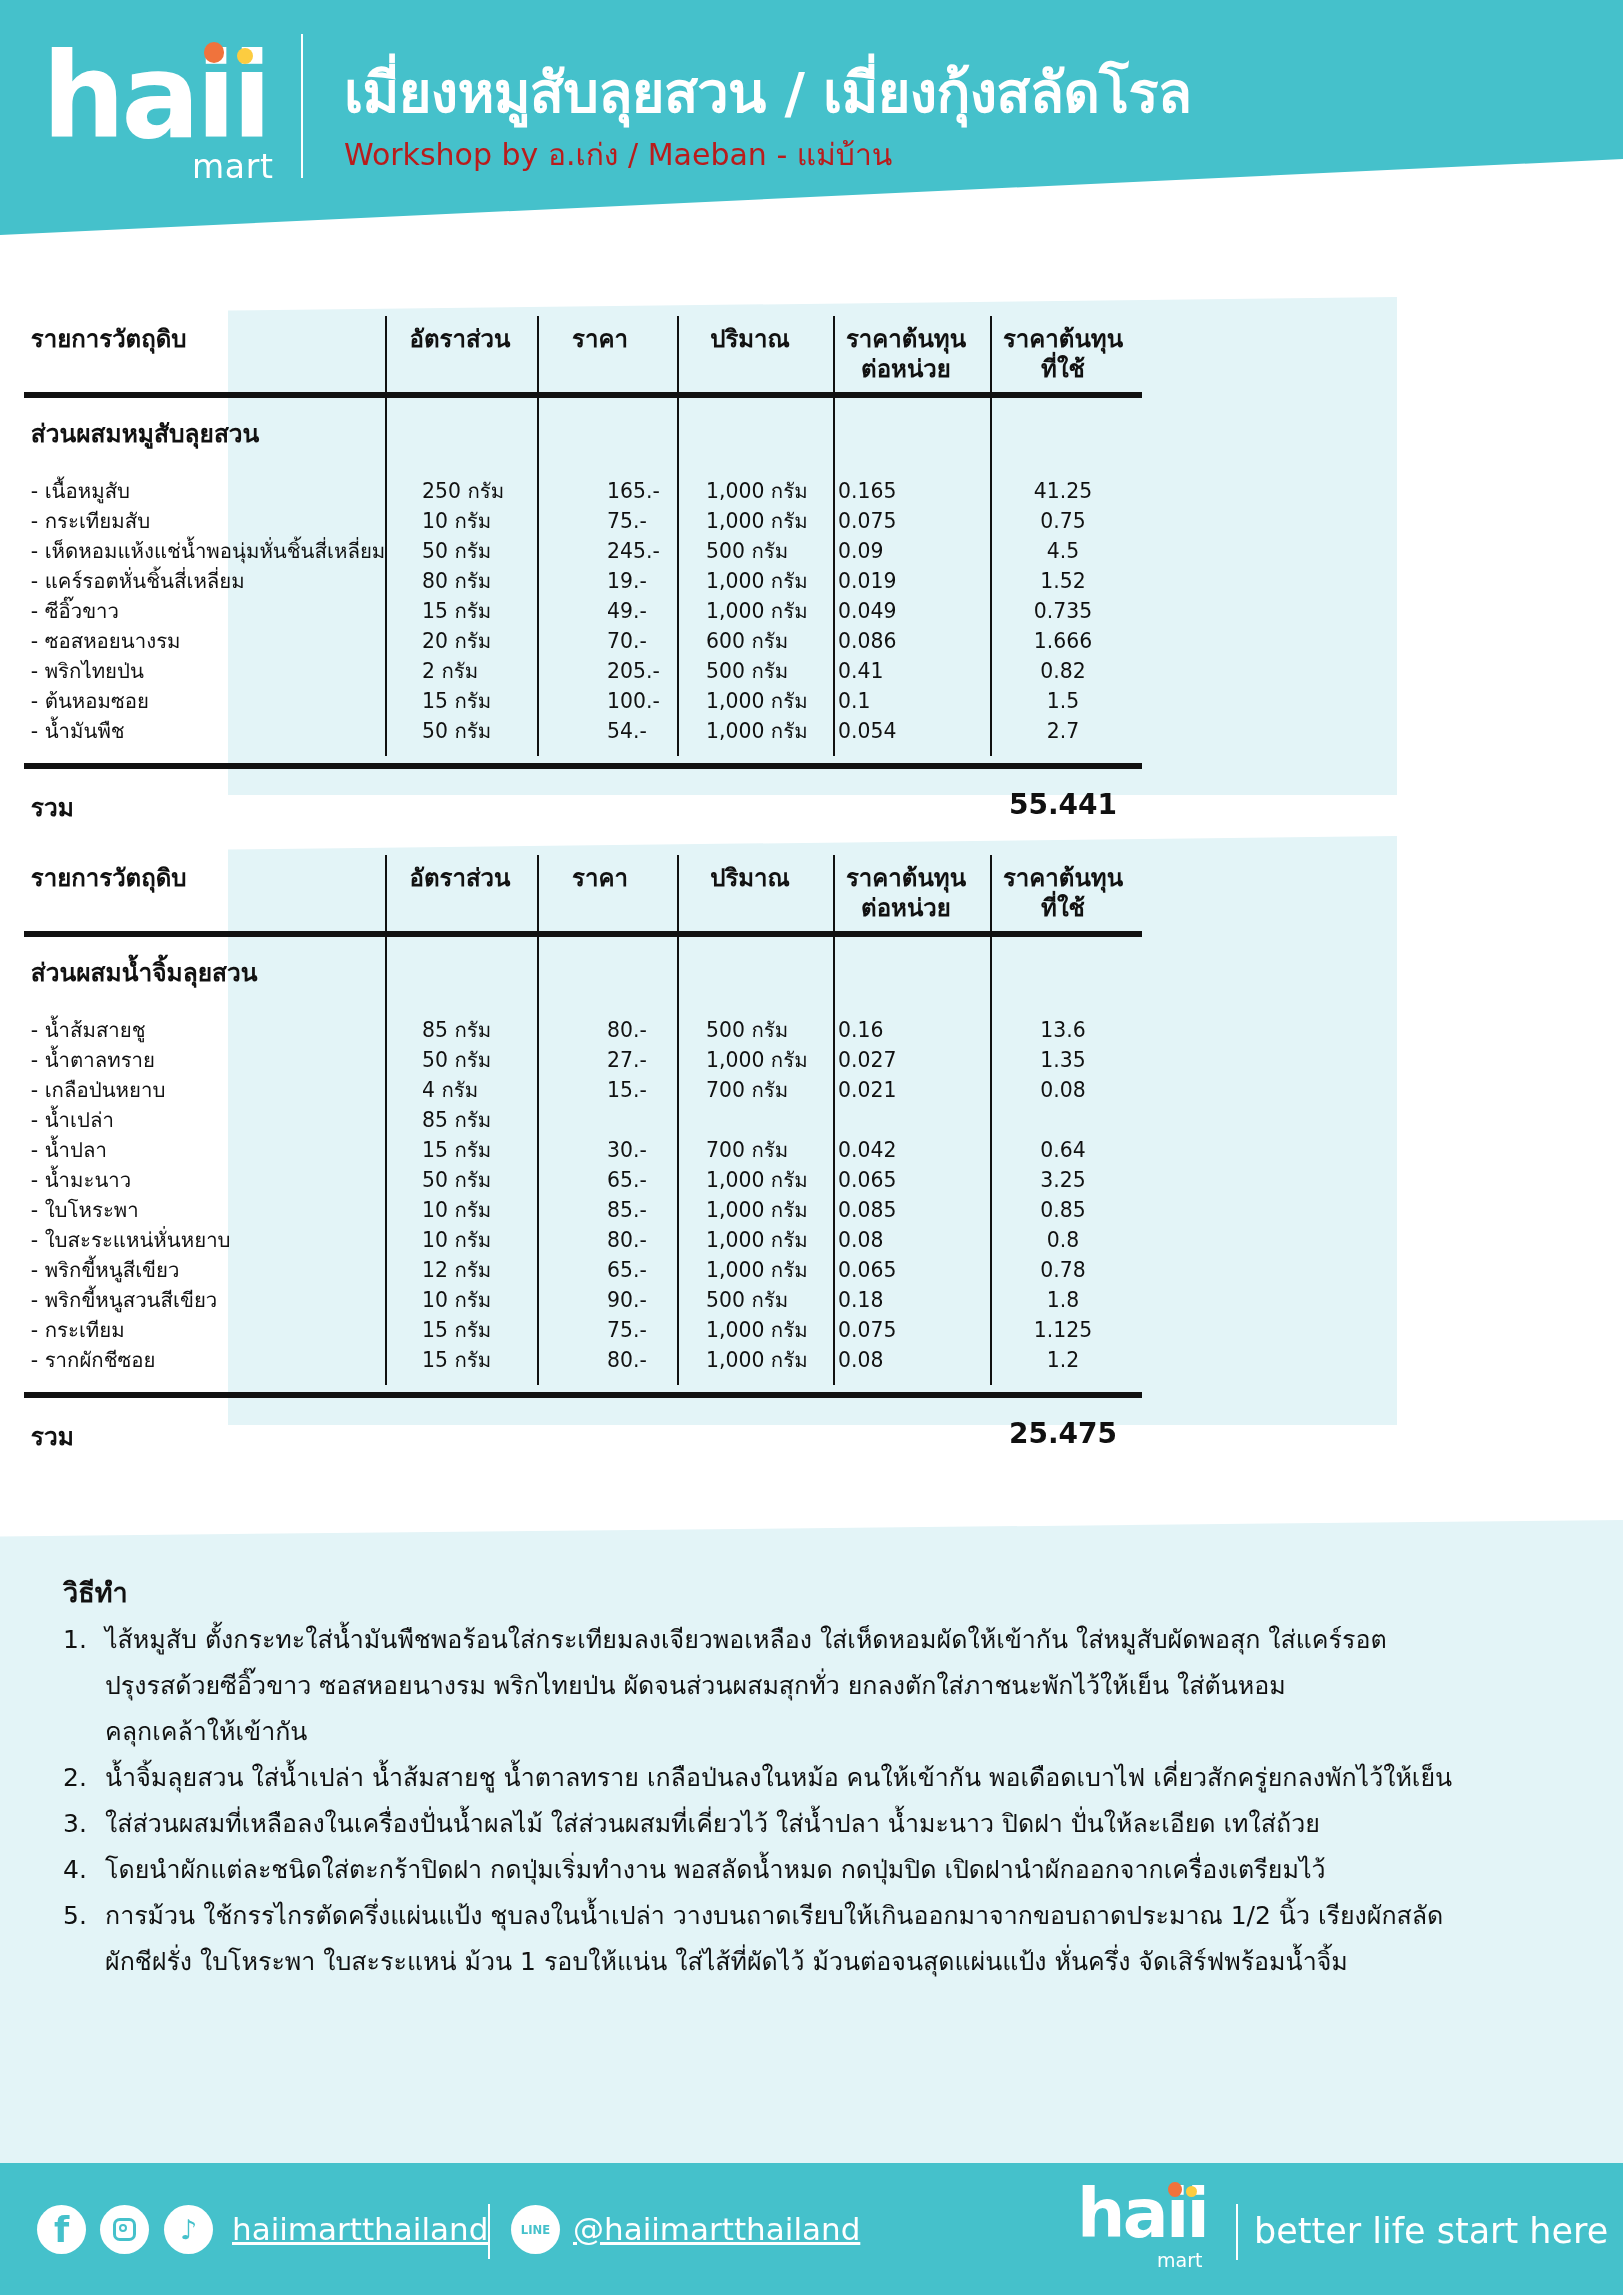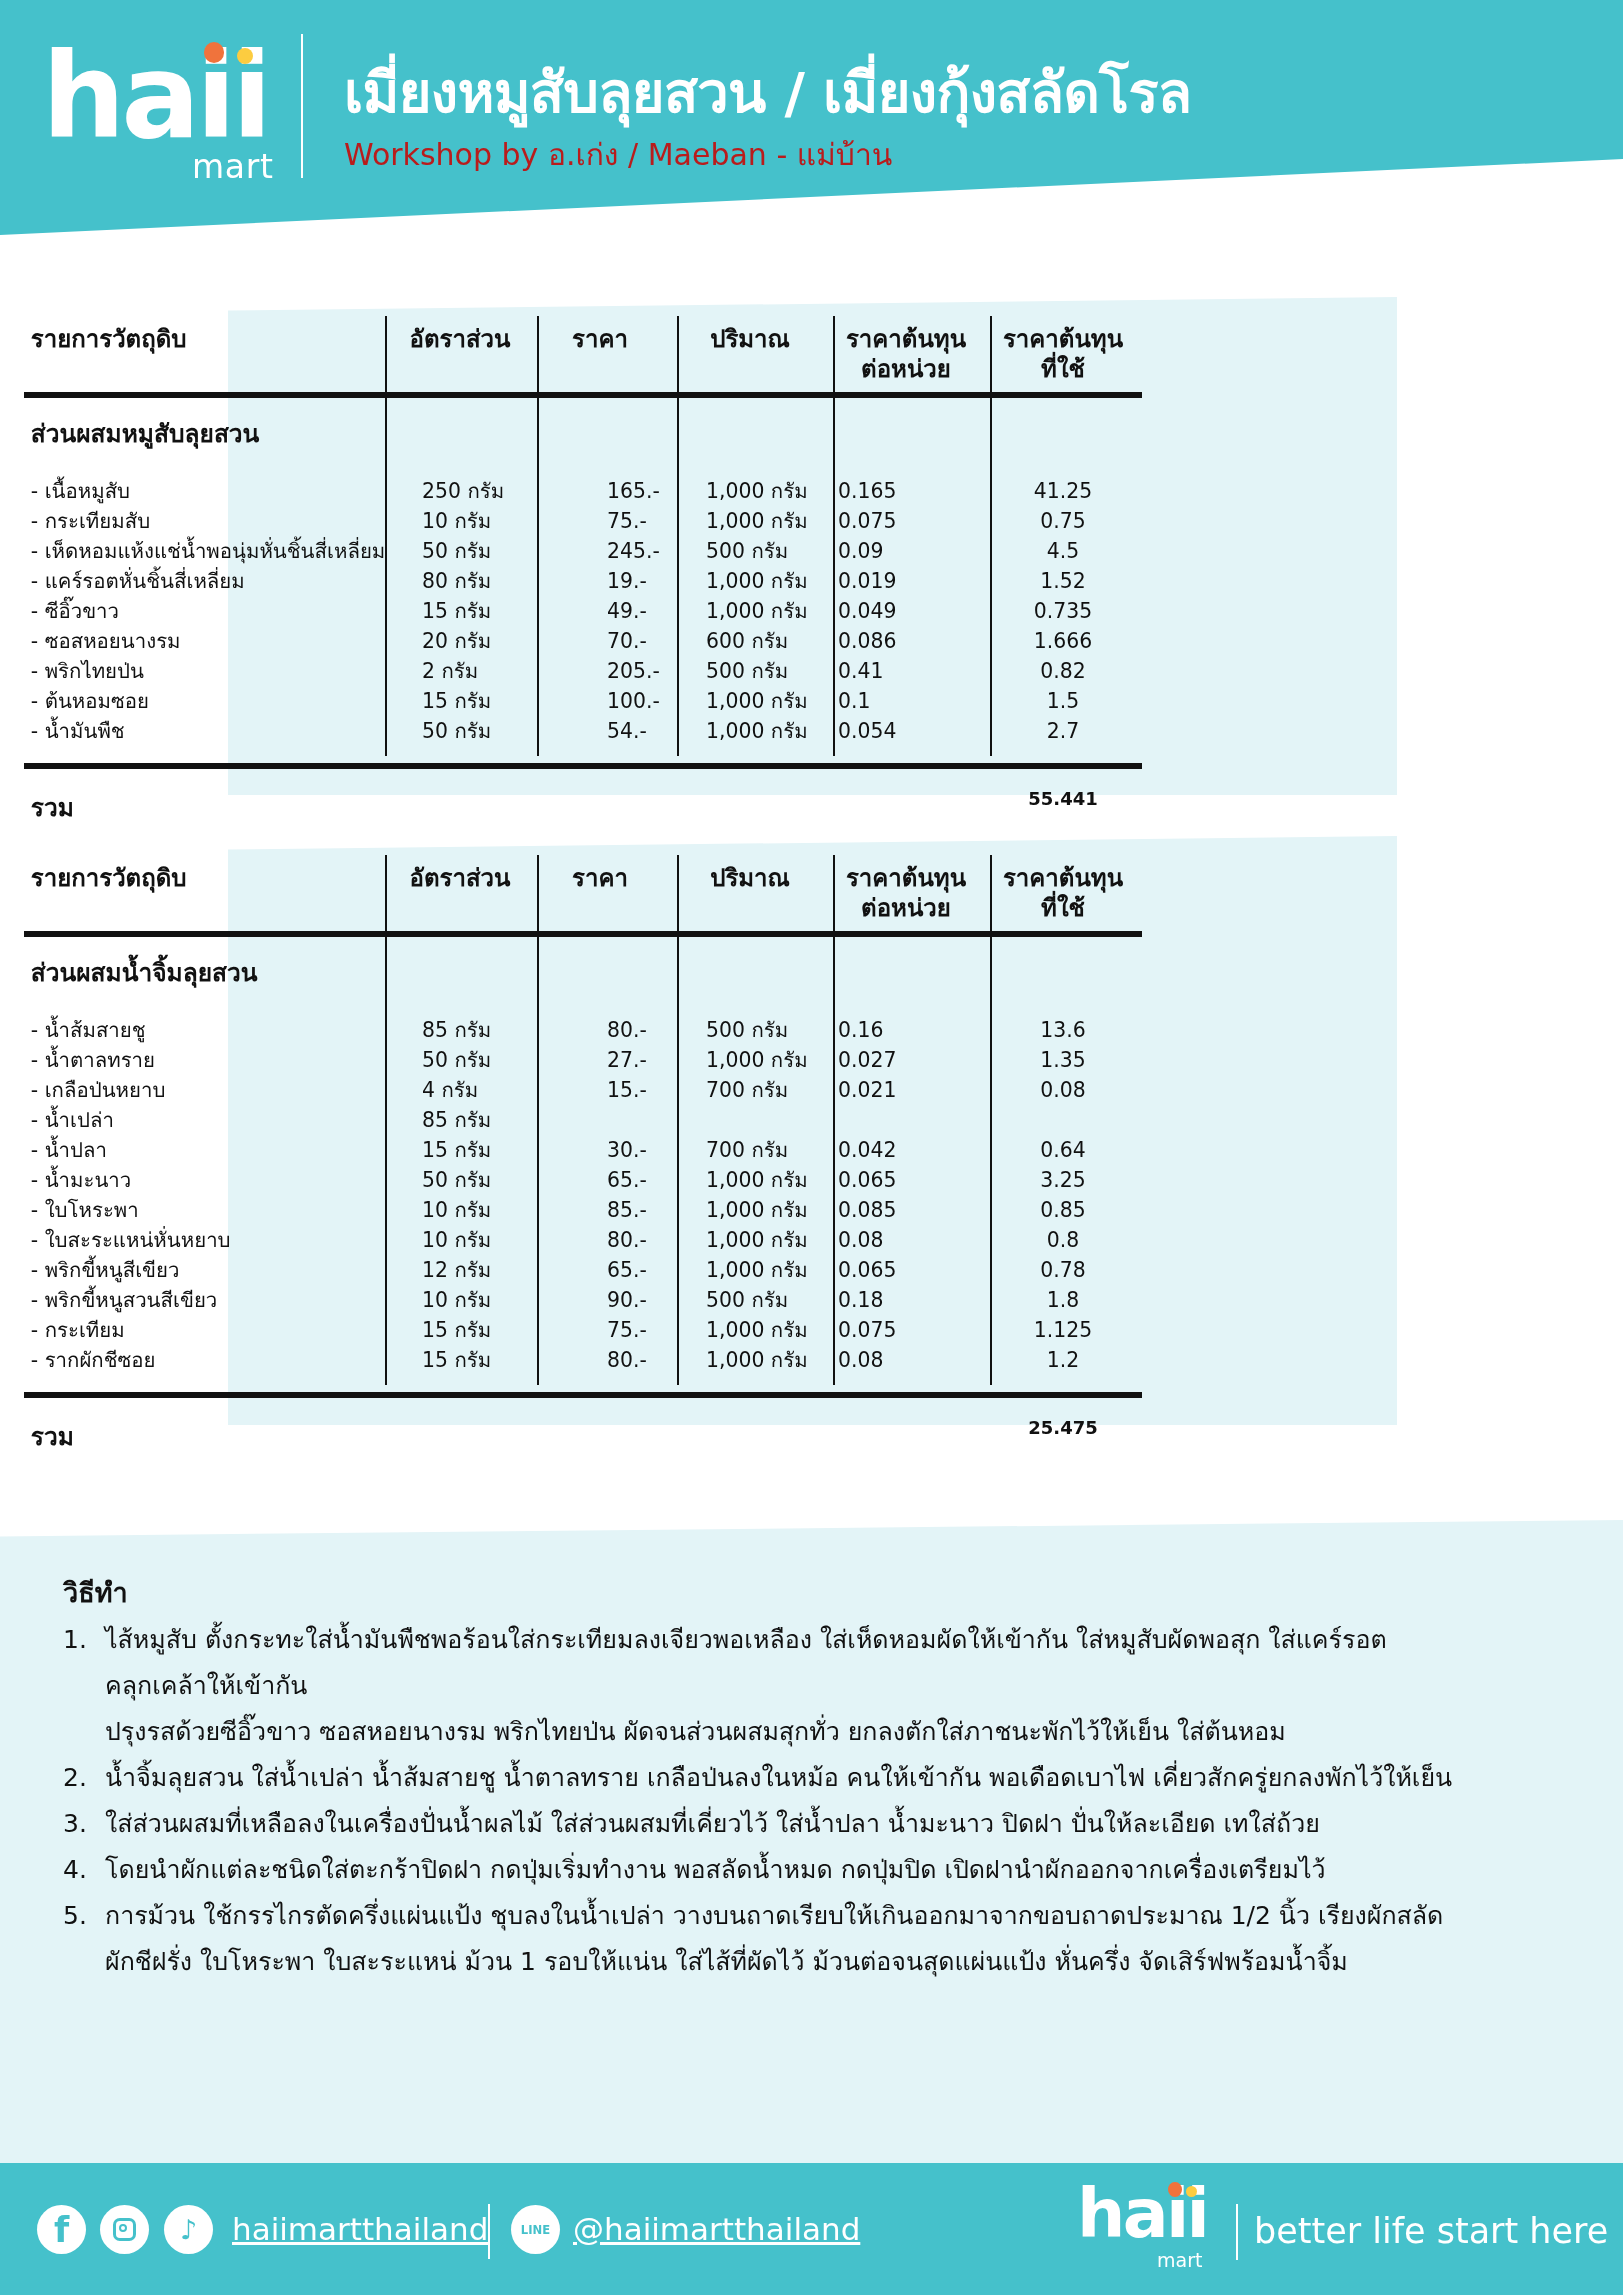--- a/index.html
+++ b/index.html
@@ -63,21 +63,21 @@
   .c-name { left:6.8px; }
   .c-ratio { left:398px; }
   .c-price { left:583px; }
   .c-qty { left:682px; }
   .c-unit { left:814px; width:136px; text-align:left; }
   .c-used { left:971px; width:136px; text-align:center; }
   .total-label {
     position:absolute; left:6.8px; font-weight:700; font-size:24.5px; font-family:"DejaVu Sans", sans-serif;
   }
   .total-value {
-    position:absolute; left:971px; width:136px; text-align:center; font-weight:700; font-size:18px;
+    position:absolute; left:971px; width:136px; text-align:center; font-weight:700; font-size:28px;
     font-family:"DejaVu Sans", sans-serif;
   }
 
   
   .method-bg {
     position:absolute; left:0; top:1520px; width:1623px; height:647px; background:#e3f4f7;
     clip-path:polygon(0 16.4px, 100% 0, 100% 100%, 0 100%);
   }
   .method-title {
     position:absolute; left:63px; top:1571px; font-size:27px; font-weight:700;
@@ -345,22 +345,22 @@
     <div class="total-label" style="top:581px;">รวม</div>
     <div class="total-value" style="top:581px;">25.475</div>
   </div>
 
 <div class="method-bg"></div>
 <div class="method-title">วิธีทำ</div>
 <div class="steps" id="steps">
     <div class="step">
       <span class="num">1.</span>
       <span class="line"><b>ไส้หมูสับ</b> <span>ตั้งกระทะใส่น้ำมันพืชพอร้อนใส่กระเทียมลงเจียวพอเหลือง ใส่เห็ดหอมผัดให้เข้ากัน ใส่หมูสับผัดพอสุก ใส่แคร์รอต</span></span>
+      <span class="line"><span>ปรุงรสด้วยซีอิ๊วขาว ซอสหอยนางรม พริกไทยป่น ผัดจนส่วนผสมสุกทั่ว ยกลงตักใส่ภาชนะพักไว้ให้เย็น ใส่ต้นหอม</span></span>
       <span class="line"><span>คลุกเคล้าให้เข้ากัน</span></span>
-      <span class="line"><span>ปรุงรสด้วยซีอิ๊วขาว ซอสหอยนางรม พริกไทยป่น ผัดจนส่วนผสมสุกทั่ว ยกลงตักใส่ภาชนะพักไว้ให้เย็น ใส่ต้นหอม</span></span>
     </div>
     <div class="step">
       <span class="num">2.</span>
       <span class="line"><b>น้ำจิ้มลุยสวน</b> <span>ใส่น้ำเปล่า น้ำส้มสายชู น้ำตาลทราย เกลือป่นลงในหม้อ คนให้เข้ากัน พอเดือดเบาไฟ เคี่ยวสักครู่ยกลงพักไว้ให้เย็น</span></span>
     </div>
     <div class="step">
       <span class="num">3.</span>
       <span class="line"><span>ใส่ส่วนผสมที่เหลือลงในเครื่องปั่นน้ำผลไม้ ใส่ส่วนผสมที่เคี่ยวไว้ ใส่น้ำปลา น้ำมะนาว ปิดฝา ปั่นให้ละเอียด เทใส่ถ้วย</span></span>
     </div>
     <div class="step">

